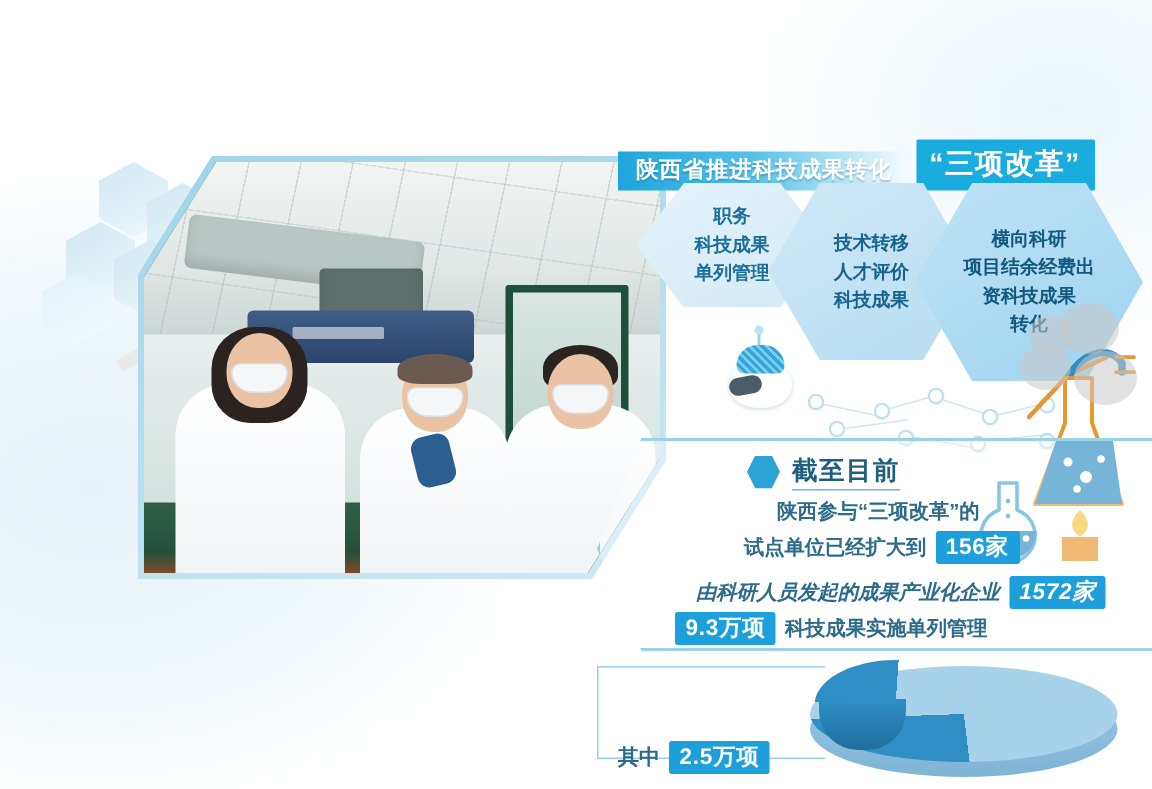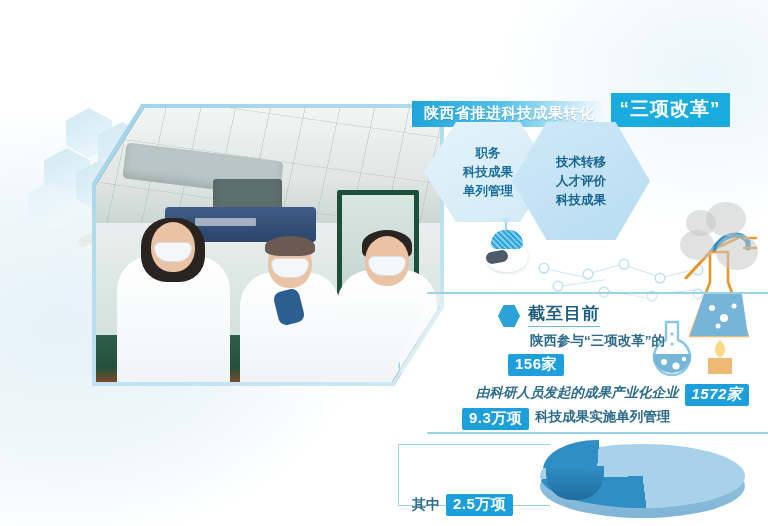--- a/index.html
+++ b/index.html
@@ -143,21 +143,21 @@
   
   .hex-row { position: absolute; left: 424px; top: 122px; width: 320px; height: 150px; }
   .hex-card {
     position: absolute; top: 0;
     clip-path: polygon(25% 0%, 75% 0%, 100% 50%, 75% 100%, 25% 100%, 0% 50%);
     display: flex; flex-direction: column; align-items: center; justify-content: center;
     color: #1b6f9c; font-size: 12.5px; line-height: 1.52; font-weight: 600;
     text-align: center;
   }
   .hex-card span { display: block; white-space: nowrap; }
-  .hc1 { left: 0;   width: 128px; height: 100px; background: linear-gradient(150deg,#e4f3fa,#d2eaf6); }
+  .hc1 { left: 0;   width: 128px; height: 83px; background: linear-gradient(150deg,#e4f3fa,#d2eaf6); }
   .hc2 { left: 88px; width: 138px; height: 118px; background: linear-gradient(150deg,#cfe9f7,#b7dcf2); color:#18648f; }
   .hc3 { left: 186px; width: 152px; height: 132px; background: linear-gradient(150deg,#bfe3f6,#9fd3ef); color:#12597f; font-size: 12.5px; }
 
   
   .robot { position: absolute; left: 484px; top: 228px; width: 46px; height: 46px; }
   .robot .body {
     position: absolute; left: 2px; top: 12px; width: 42px; height: 32px;
     background: #ffffff; border-radius: 50% 50% 46% 46%;
     box-shadow: 0 1px 3px rgba(60,110,140,.25);
   }
@@ -192,33 +192,33 @@
   
   .stats {
     position: absolute; left: 398px; top: 292px; width: 370px; height: 142px;
     border: 2px solid #9ad3e8; border-right: none;
     clip-path: polygon(8% 0%, 100% 0%, 100% 100%, 8% 100%, 0% 52%);
     background: rgba(255,255,255,.35);
   }
   .stats-inner { position: absolute; left: 398px; top: 292px; width: 370px; height: 142px; }
   .stat-head {
     position: absolute; left: 100px; top: 10px;
-    display: flex; align-items: flex-end; gap: 8px;
+    display: flex; align-items: center; gap: 8px;
   }
   .hex-bullet {
     width: 22px; height: 22px; background: #2ba3d6;
     clip-path: polygon(25% 0%, 75% 0%, 100% 50%, 75% 100%, 25% 100%, 0% 50%);
   }
   .stat-head .label {
     font-size: 17px; font-weight: bold; color: #1e5f80; letter-spacing: 1px;
     border-bottom: 1.5px solid #6cb9d8; padding-bottom: 1px;
   }
   .stat-line {
-    position: absolute; display: flex; gap: 6px;
-    font-size: 13.5px; color: #2d6b8a; font-weight: 600; white-space: nowrap; margin-left: 12px;
+    position: absolute; display: flex; align-items: center; gap: 6px;
+    font-size: 13.5px; color: #2d6b8a; font-weight: 600; white-space: nowrap;
   }
   .l1 { left: 120px; top: 40px; }
   .l2 { left: 98px;  top: 62px; }
   .l3 { left: 66px;  top: 92px; font-style: italic; }
   .l4 { left: 52px;  top: 116px; }
   .badge {
     background: #1c9fdb; color: #ffffff; font-weight: bold; font-size: 15px;
     padding: 1px 7px 2px 7px; border-radius: 2px; letter-spacing: .5px;
   }
 
@@ -325,20 +325,26 @@
     <div class="hex-card hc1">
       <span>职务</span>
       <span>科技成果</span>
       <span>单列管理</span>
     </div>
     <div class="hex-card hc2">
       <span>技术转移</span>
       <span>人才评价</span>
       <span>科技成果</span>
     </div>
+    <div class="hex-card hc3">
+      <span>横向科研</span>
+      <span>项目结余经费出</span>
+      <span>资科技成果</span>
+      <span>转化</span>
+    </div>
   </div>
 
   <div class="robot">
     <div class="ant"></div>
     <div class="body"></div>
     <div class="brain"></div>
     <div class="visor"></div>
   </div>
 
   <div class="nodes">
@@ -395,20 +401,21 @@
   <div class="stats"></div>
   <div class="stats-inner">
     <div class="stat-head">
       <div class="hex-bullet"></div>
       <div class="label">截至目前</div>
     </div>
     <div class="stat-line l1">
       <span>陕西参与“三项改革”的</span>
     </div>
     <div class="stat-line l2">
+      <span>试点单位已经扩大到</span>
       <span class="badge">156家</span>
     </div>
     <div class="stat-line l3">
       <span>由科研人员发起的成果产业化企业</span>
       <span class="badge">1572家</span>
     </div>
     <div class="stat-line l4">
       <span class="badge">9.3万项</span>
       <span>科技成果实施单列管理</span>
     </div>

